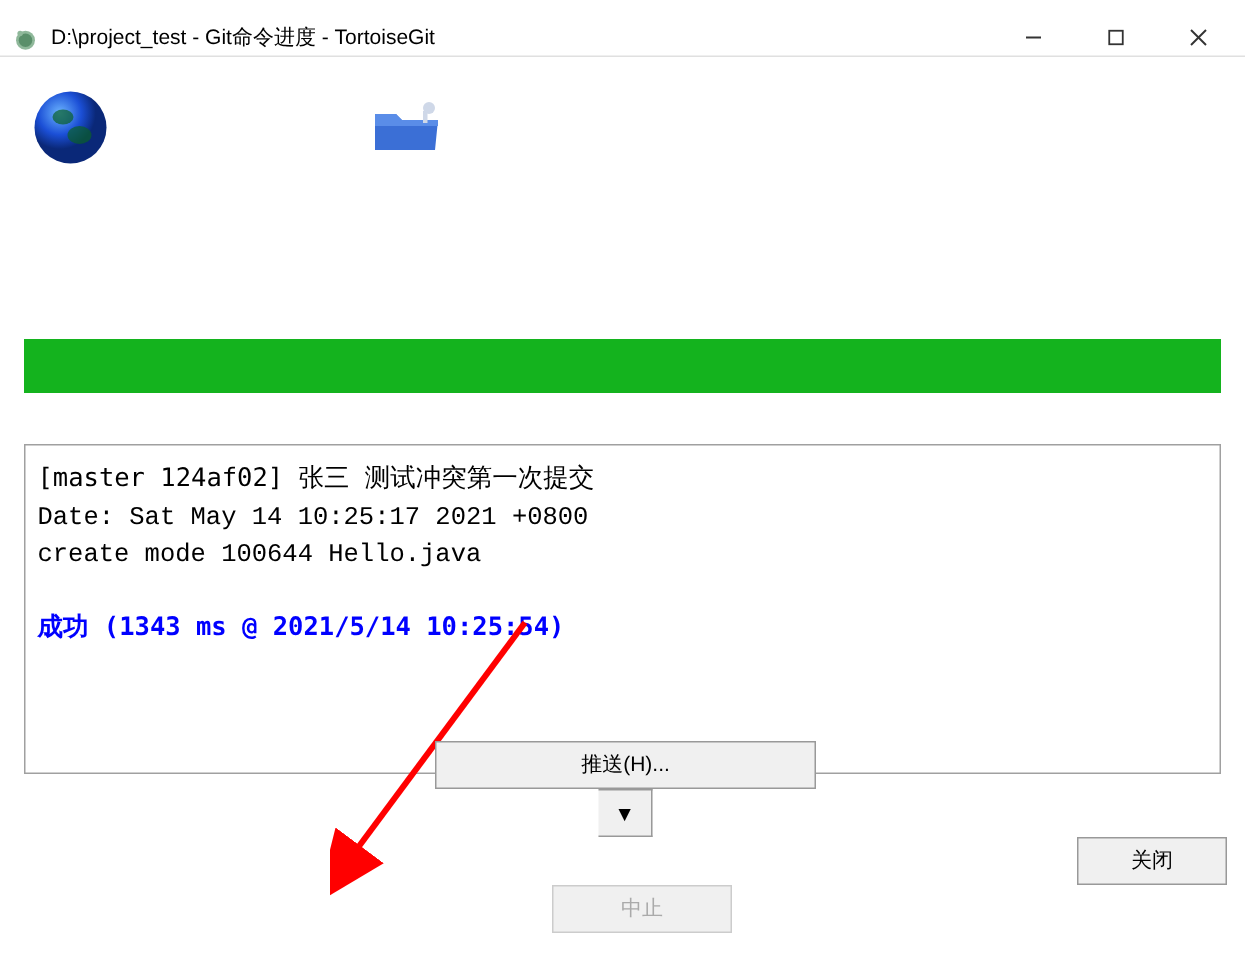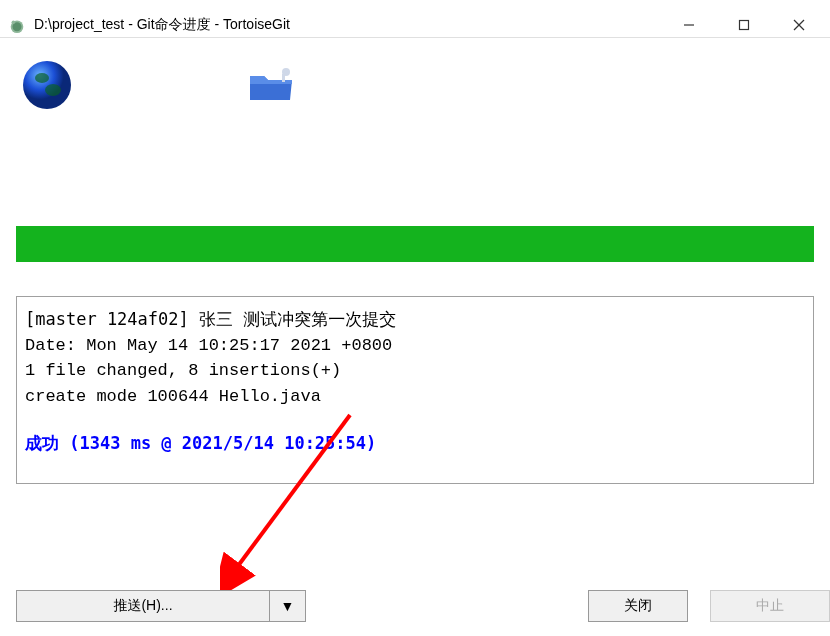--- a/index.html
+++ b/index.html
@@ -51,21 +51,21 @@
     .progress-bar {
       margin: 100px 0 0 0;
       height: 36px;
       background: #14B31E;
       width: 100%;
     }
     .output-box {
       margin-top: 34px;
       border: 1px solid #a0a0a0;
       background: #fff;
-      height: 188px;
+      height: 220px;
       padding: 10px 8px;
       font-family: Consolas, "Courier New", monospace;
       font-size: 17px;
       line-height: 1.5;
       overflow: hidden;
     }
     .output-box .commit-line {
       font-family: "Microsoft YaHei", Consolas, monospace;
     }
     .output-box .detail {
@@ -73,24 +73,25 @@
     }
     .output-box .success {
       color: #0000FF;
       font-weight: bold;
       margin-top: 22px;
       font-family: "Microsoft YaHei", Consolas, monospace;
     }
     .button-row {
       position: absolute;
       left: 16px;
-      right: 0;
+      right: 12px;
       bottom: 14px;
       display: flex;
-      align-items: flex-end;
+      align-items: center;
+      flex-direction: column;
     }
     .btn {
       height: 32px;
       border: 1px solid #999;
       background: #f0f0f0;
       font-size: 14px;
       display: flex;
       align-items: center;
       justify-content: center;
       cursor: pointer;
@@ -173,22 +174,21 @@
         <circle cx="42" cy="14" r="4" fill="#cfd8e8"></circle>
         <rect x="38" y="16" width="3" height="8" fill="#cfd8e8"></rect>
       </svg>
     </span>
   </div>
 
   <div class="progress-bar"></div>
 
   <div class="output-box">
     <div class="commit-line">[master 124af02] 张三 测试冲突第一次提交</div>
-    <div class="detail"> Date: Mon May 14 10:25:17 2021 +0800</div>
-    <div class="detail"> 1 file changed, 8 insertions(+)</div>
+    <div class="detail"> Date: Sat May 14 10:25:17 2021 +0800</div>
     <div class="detail"> create mode 100644 Hello.java</div>
     <div class="success">成功 (1343 ms @ 2021/5/14 10:25:54)</div>
   </div>
 </div>
 
 <svg class="arrow-annotation" width="150" height="200">
   <defs>
     <marker id="arrowhead" markerWidth="12" markerHeight="10" refX="2" refY="5" orient="auto">
       <polygon points="0 0, 12 5, 0 10" fill="#FF0000"></polygon>
     </marker>

